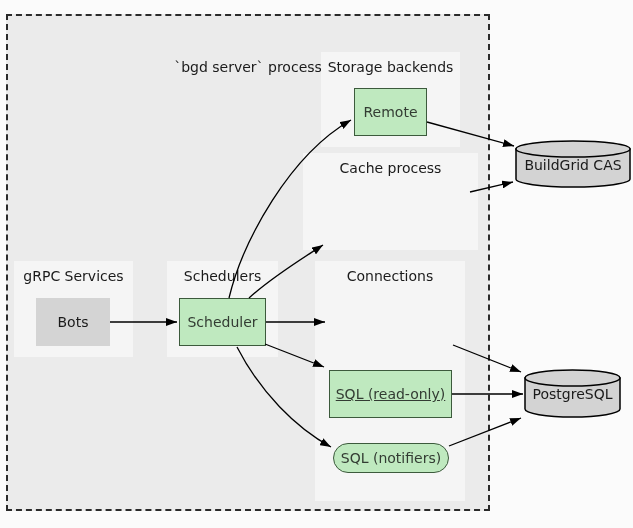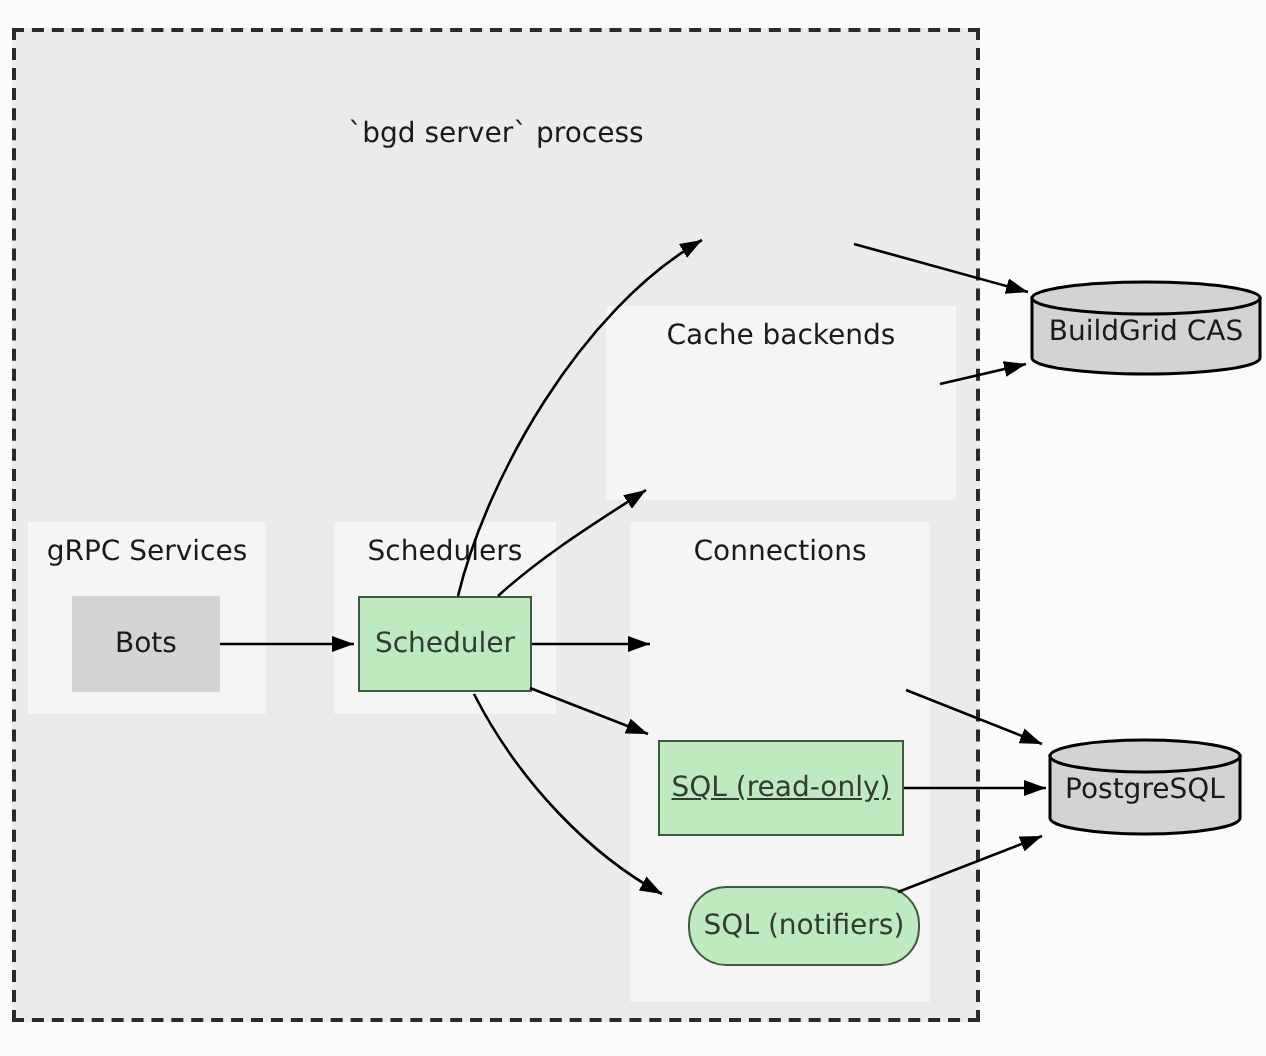--- a/index.html
+++ b/index.html
@@ -74,21 +74,21 @@
   .cluster-grpc        { left: 14px;  top: 261px; width: 119px; height: 96px; }
   .cluster-schedulers  { left: 167px; top: 261px; width: 111px; height: 96px; }
   .cluster-connections { left: 315px; top: 261px; width: 150px; height: 240px; }
 
   .node-remote    { left: 354px; top: 88px;  width: 73px;  height: 48px; }
   .node-rac       { left: 313px; top: 193px; width: 156px; height: 48px; }
   .node-bots      { left: 36px;  top: 298px; width: 74px;  height: 48px; }
   .node-scheduler { left: 179px; top: 298px; width: 87px;  height: 48px; }
   .node-sql-rw    { left: 327px; top: 298px; width: 126px; height: 48px; }
   .node-sql-ro    { left: 329px; top: 370px; width: 123px; height: 48px; text-decoration: underline; }
-  .node-sql-nt    { left: 344px; top: 443px; width: 116px; height: 40px; border-radius: 19px; }
+  .node-sql-nt    { left: 333px; top: 443px; width: 116px; height: 30px; border-radius: 19px; }
 
   svg.overlay {
     position: absolute;
     left: 0; top: 0;
     width: 633px; height: 528px;
     pointer-events: none;
   }
   svg.overlay .edge {
     fill: none;
     stroke: #000000;
@@ -108,33 +108,37 @@
 </style>
 </head>
 <body>
 
 <div class="canvas">
 
   <div class="outer-cluster">
     <div class="outer-title">`bgd server` process</div>
   </div>
 
+  <div class="cluster cluster-storage">
+    <div class="cluster-label">Storage backends</div>
+  </div>
   <div class="cluster cluster-cache">
-    <div class="cluster-label">Cache backends</div>
+    <div class="cluster-label">Cache process</div>
   </div>
   <div class="cluster cluster-grpc">
     <div class="cluster-label">gRPC Services</div>
   </div>
   <div class="cluster cluster-schedulers">
     <div class="cluster-label">Schedulers</div>
   </div>
   <div class="cluster cluster-connections">
     <div class="cluster-label">Connections</div>
   </div>
 
+  <div class="node green node-remote">Remote</div>
   <div class="node gray node-bots">Bots</div>
   <div class="node green node-scheduler">Scheduler</div>
   <div class="node green node-sql-ro">SQL (read-only)</div>
   <div class="node green node-sql-nt">SQL (notifiers)</div>
 
   <svg class="overlay" viewBox="0 0 633 528" xmlns="http://www.w3.org/2000/svg">
     <defs>
       <marker id="arrow" markerWidth="11" markerHeight="8" refX="11" refY="4" orient="auto" markerUnits="userSpaceOnUse">
         <path d="M0,0 L11,4 L0,8 Z" fill="#000000"></path>
       </marker>

